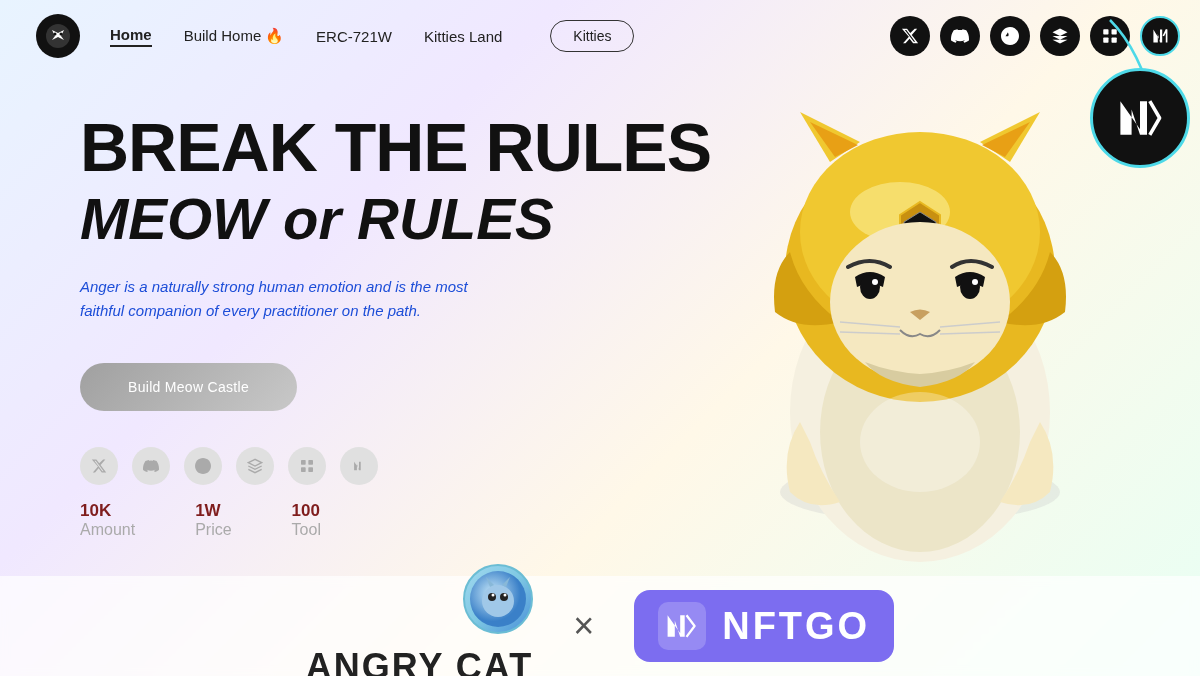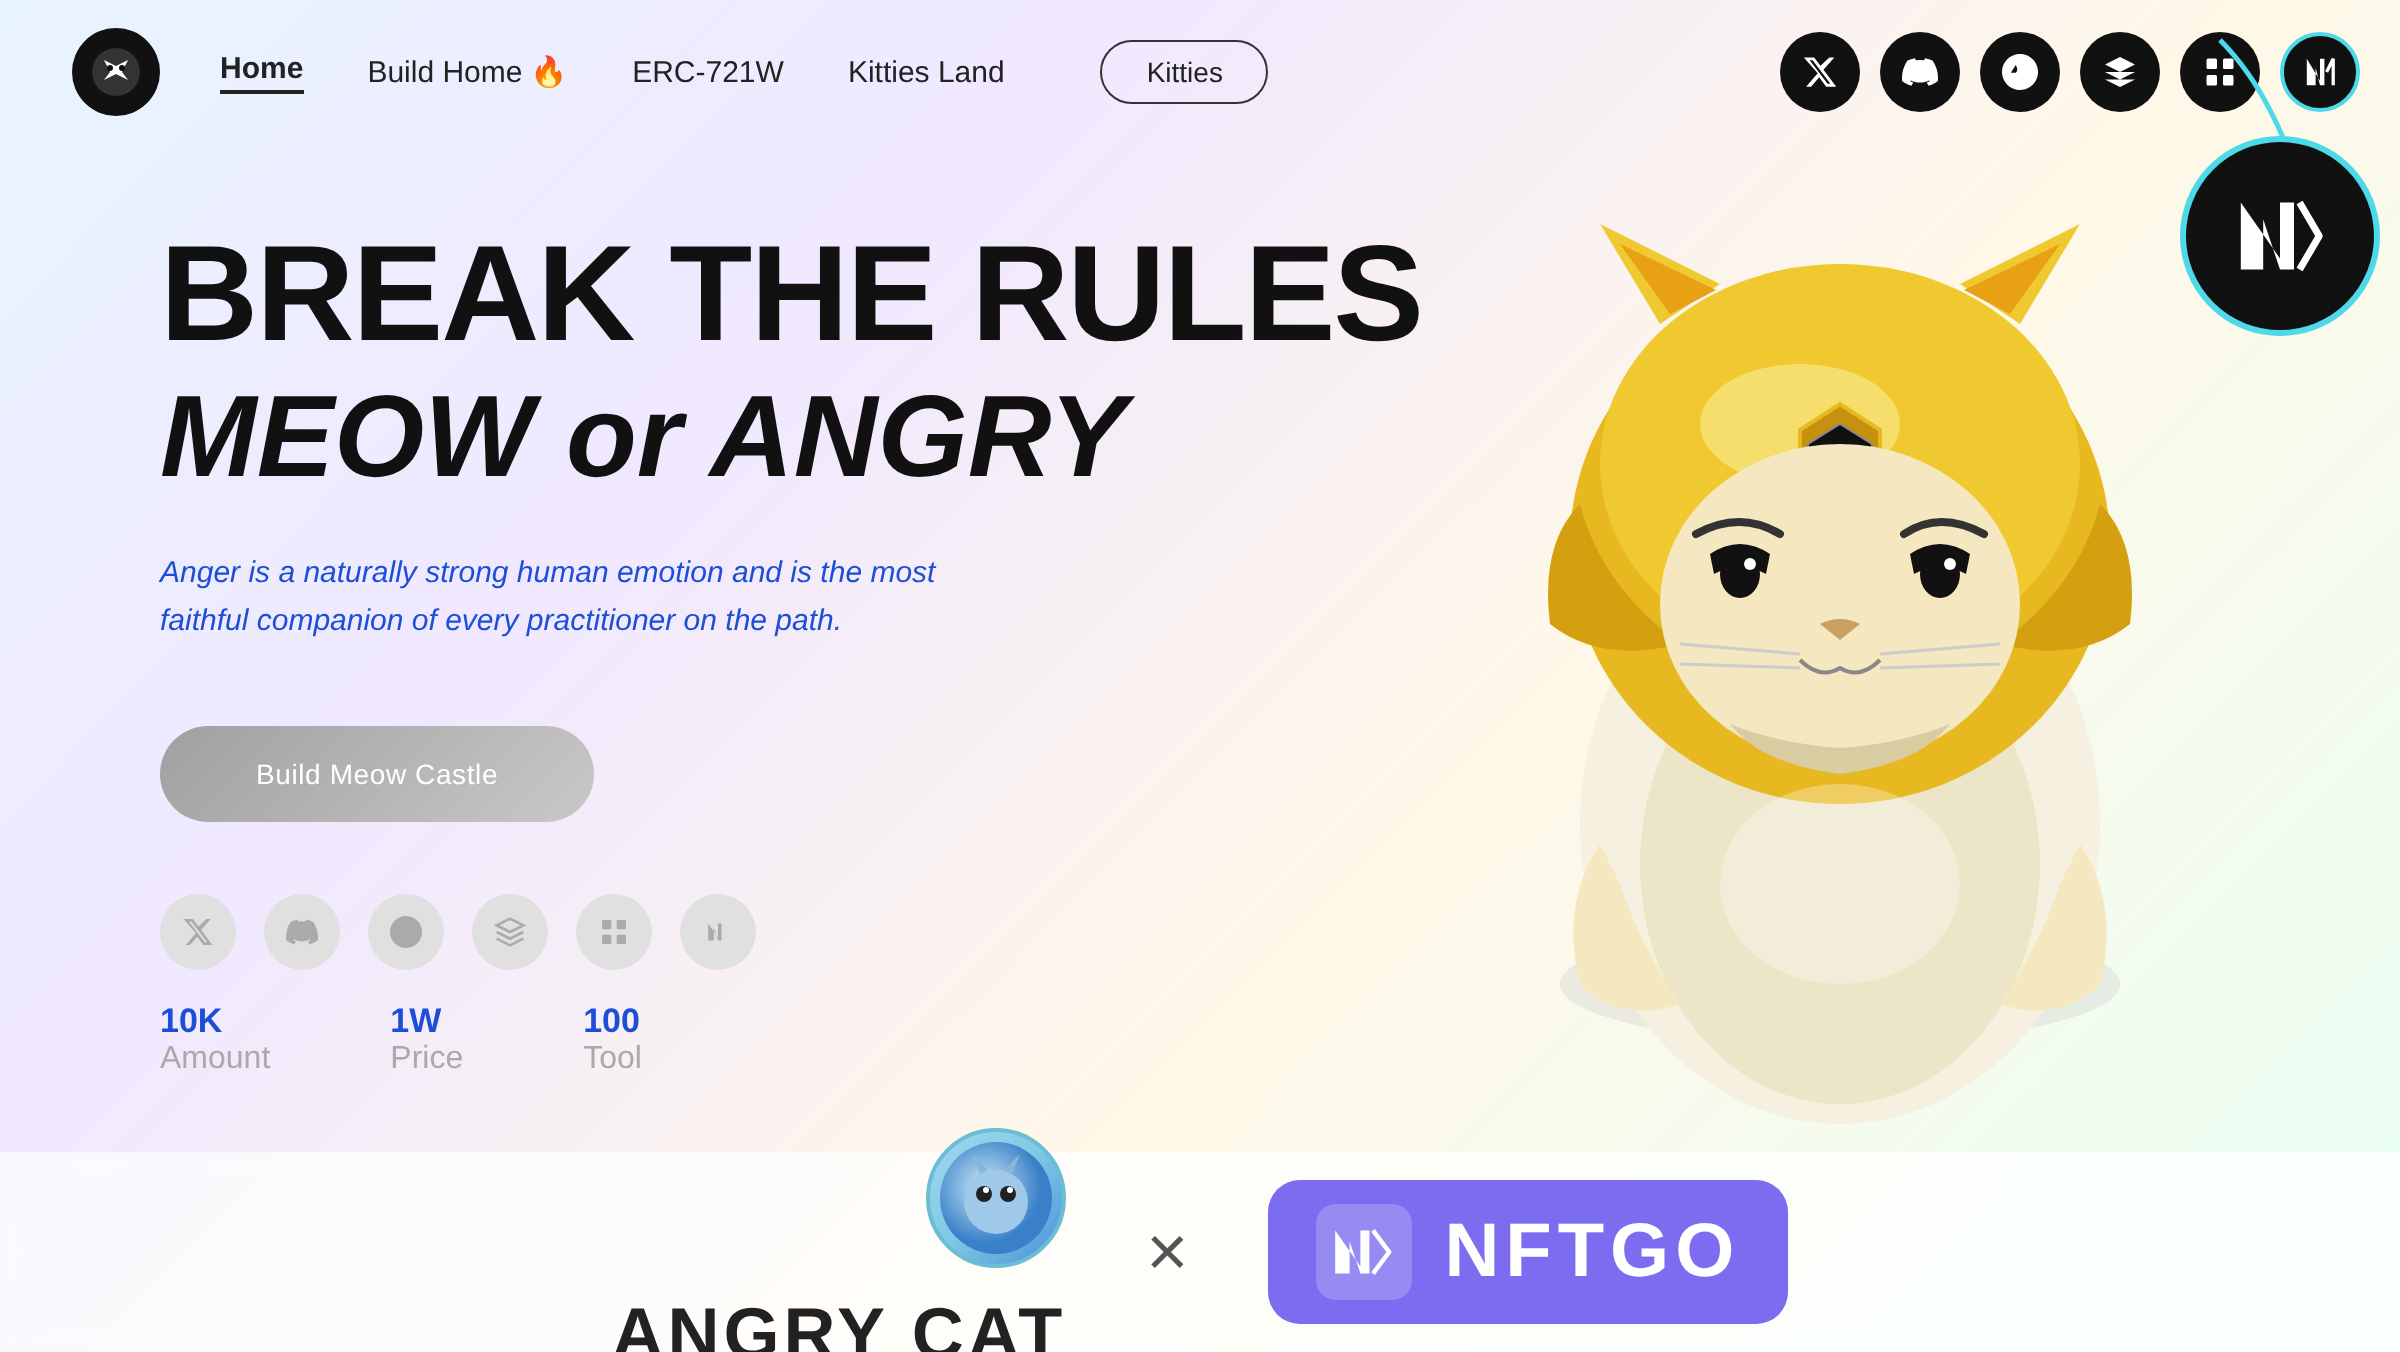--- a/index.html
+++ b/index.html
@@ -156,21 +156,21 @@
       margin-top: 16px;
       padding-bottom: 10px;
     }
     .stat-item {
       display: flex;
       flex-direction: column;
     }
     .stat-value {
       font-size: 17px;
       font-weight: 700;
-      color: #1d4ed8;
+      color: #7f1d1d;
     }
     .stat-label {
       font-size: 16px;
       color: #aaa;
     }
 
     
     .cat-nft-area {
       position: absolute;
       right: 40px;
@@ -342,21 +342,21 @@
   </svg>
 </div>
 
 <svg class="connector-svg" viewBox="0 0 200 200">
   <path d="M 110 20 Q 140 50 155 110" stroke="#4dd9e8" stroke-width="2.5" fill="none"></path>
 </svg>
 
 <div class="hero">
   <div class="hero-left">
     <h1 class="hero-title-main">BREAK THE RULES</h1>
-    <h2 class="hero-title-sub">MEOW or ANGRY</h2>
+    <h2 class="hero-title-sub">MEOW or RULES</h2>
     <p class="hero-desc">Anger is a naturally strong human emotion and is the most faithful companion of every practitioner on the path.</p>
 
     <button class="hero-cta">Build Meow Castle</button>
 
     
     <div class="bottom-social-row">
       <div class="bottom-social-icon">
         <svg width="16" height="16" viewBox="0 0 24 24" fill="#aaa">
             <path d="M18.244 2.25h3.308l-7.227 8.26 8.502 11.24H16.17l-4.714-6.231-5.401 6.231H2.744l7.73-8.835L1.254 2.25H8.08l4.26 5.631zm-1.161 17.52h1.833L7.084 4.126H5.117z"></path>
           </svg>

